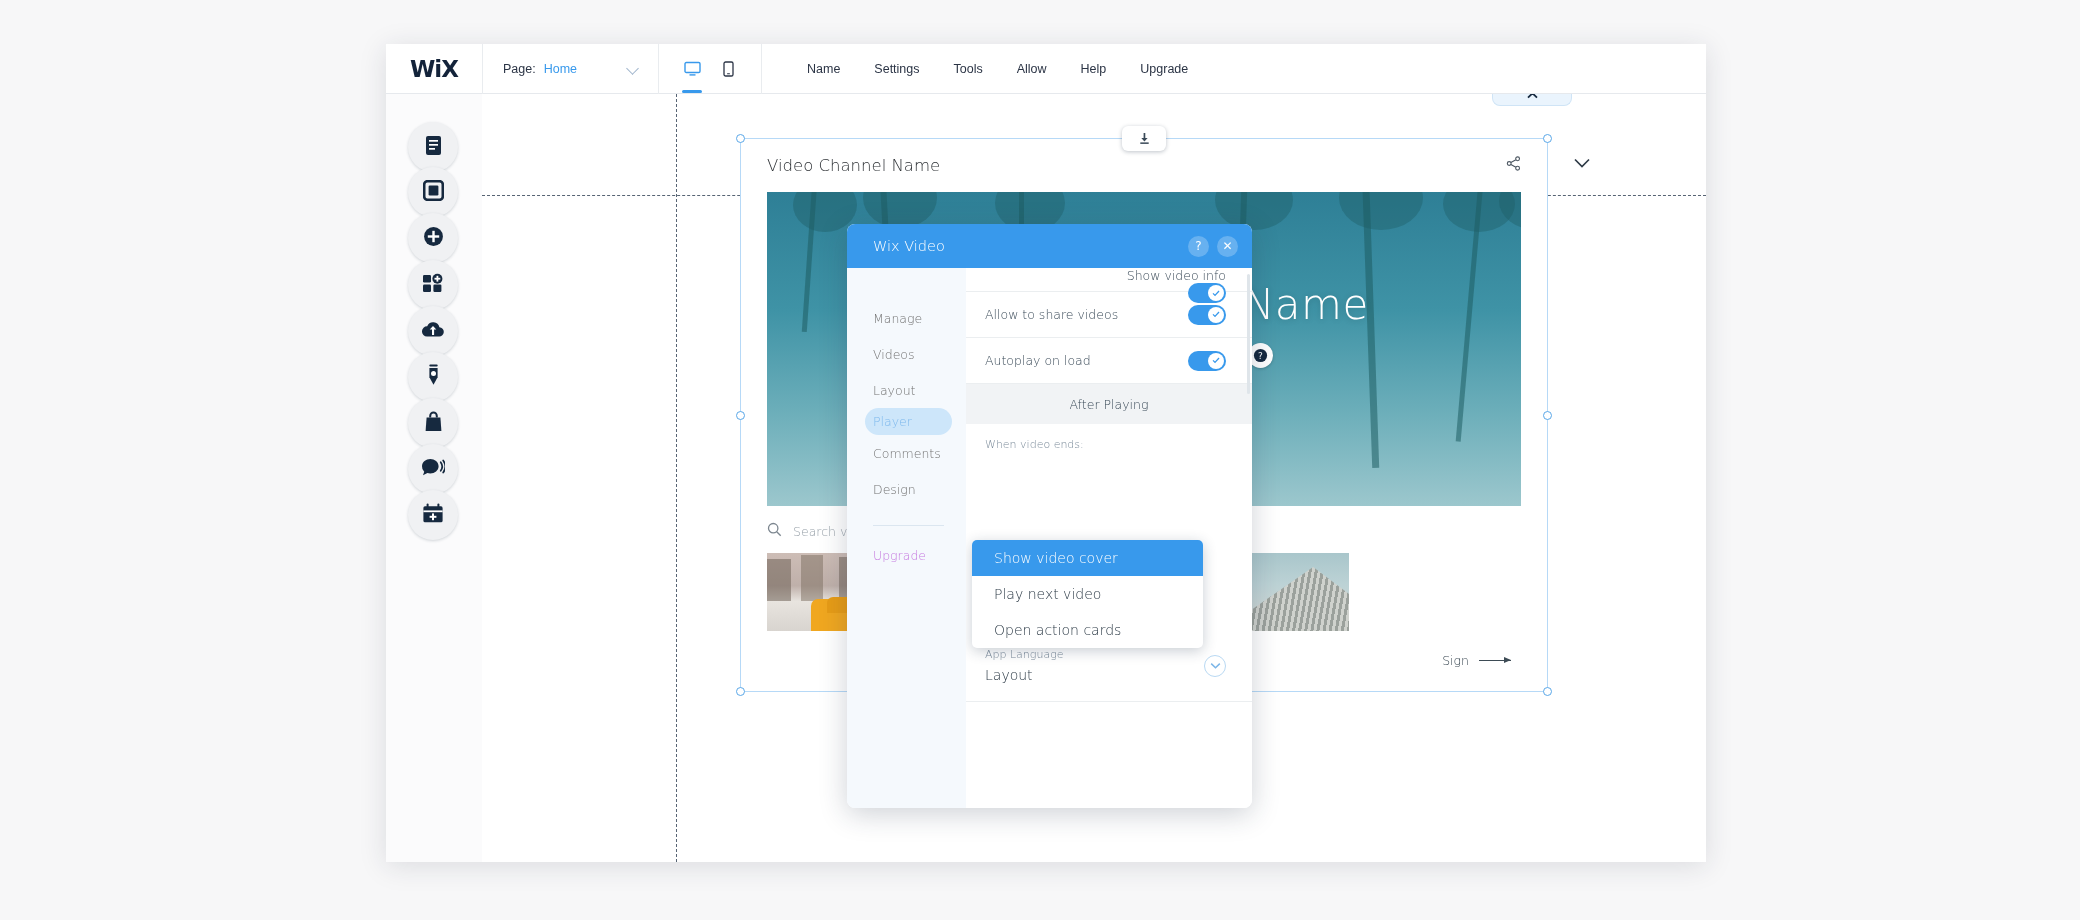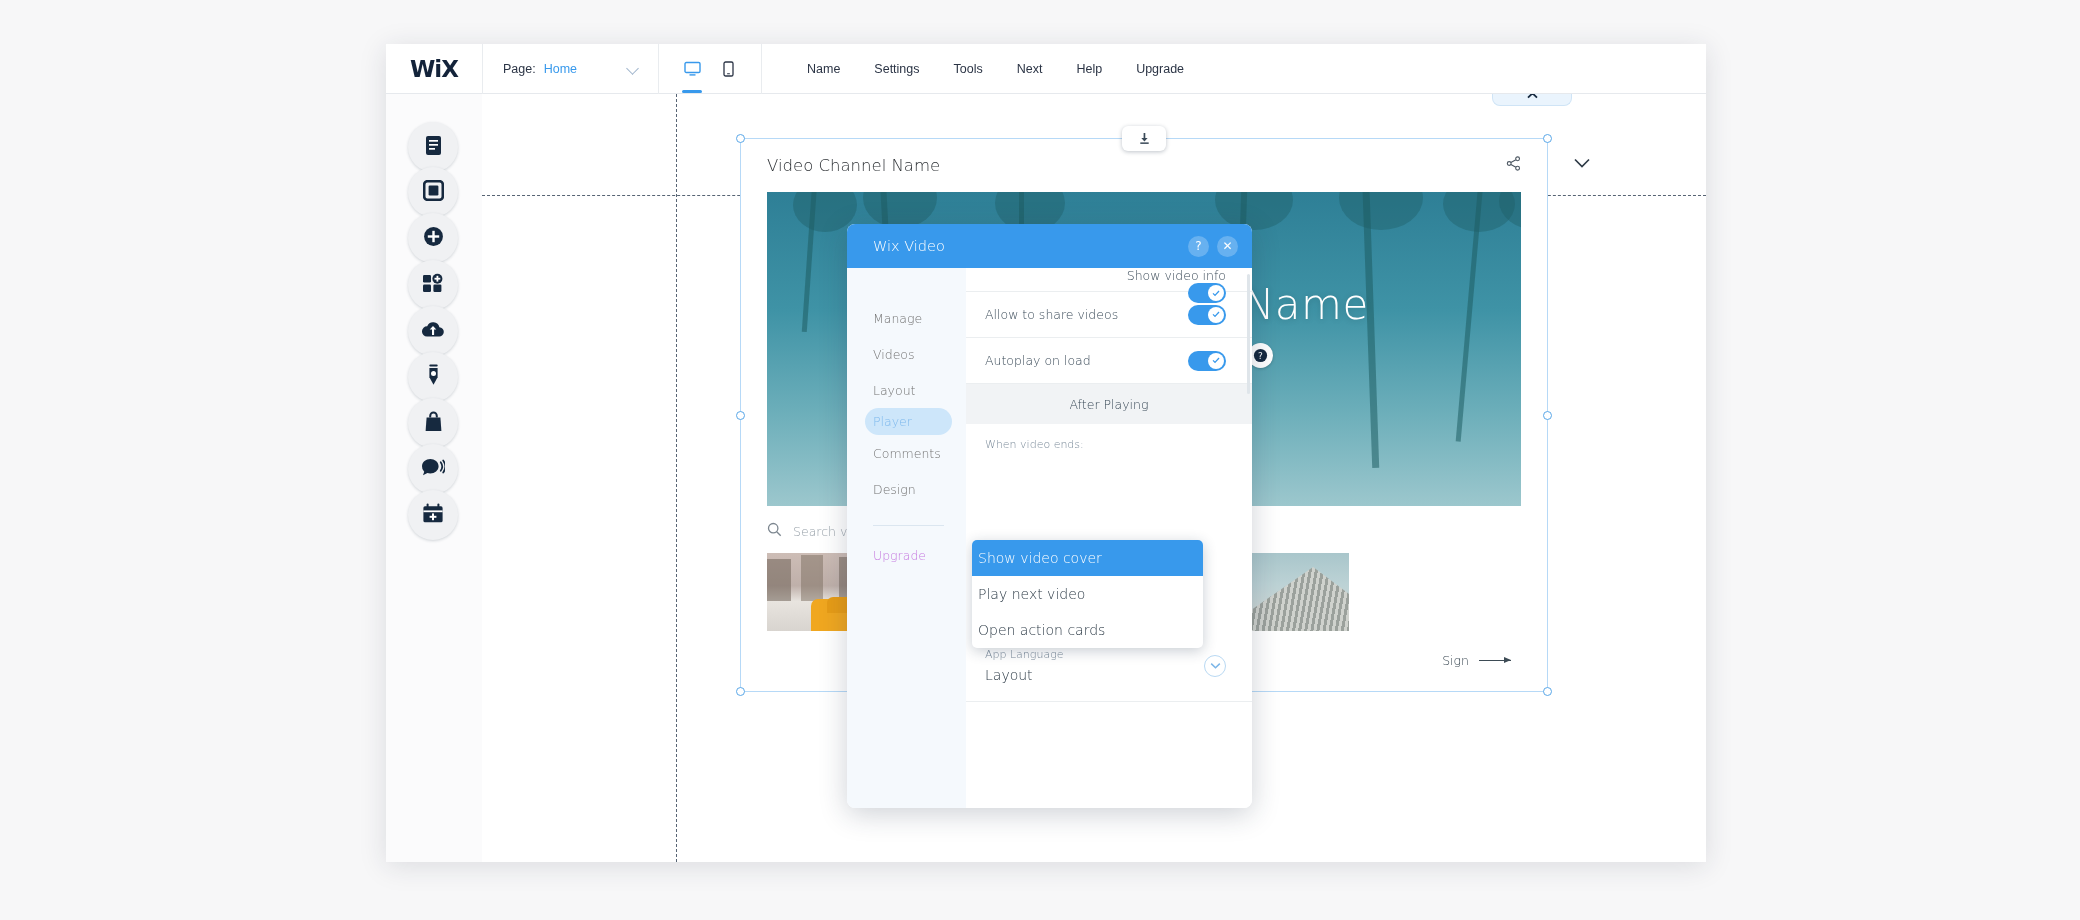--- a/index.html
+++ b/index.html
@@ -251,21 +251,21 @@
   .toggle.off { background: #cfe4f6; }
   .toggle.off .knob { right: auto; left: 2px; }
 
   .dropdown {
     position: absolute; left: 6px; top: 272px; width: 231px;
     background: #fff; border-radius: 5px;
     box-shadow: 0 3px 14px rgba(25,45,70,.24);
     overflow: hidden; z-index: 6;
   }
   .dd-item {
-    height: 36px; display: flex; align-items: center; padding-left: 6px;
+    height: 36px; display: flex; align-items: center; padding-left: 22px;
     font-size: 14px; color: #2c3a46; font-family: "DejaVu Sans", sans-serif; font-weight: 300;
   }
   .dd-item.sel { background: #3899ec; color: #fff; }
 
   .lang-block { position: absolute; left: 0; right: 0; top: 380px; }
   .lang-row {
     display: flex; align-items: center; justify-content: space-between;
     padding: 0 26px 0 0; border-bottom: 1px solid #ebeef0; padding-bottom: 18px;
   }
   .circle-chev {
@@ -309,21 +309,21 @@
               <rect x="4" y="12.3" width="3" height="1" rx=".5" fill="#2b3445"></rect>
             </svg>
         </span>
       </div>
       <div class="topbar-sep"></div>
 
       <div class="topmenu">
         <div class="mi">Name</div>
         <div class="mi">Settings</div>
         <div class="mi">Tools</div>
-        <div class="mi">Next</div>
+        <div class="mi">Allow</div>
         <div class="mi">Help</div>
         <div class="mi">Upgrade</div>
       </div>
     </div>
 
     <div class="rail">
       <div class="rail-btn" style="top:28px">
         <span>
           <svg width="19" height="21" viewBox="0 0 19 21">
               <rect x="2" y="1" width="15" height="19" rx="2" fill="#16293f"></rect>

